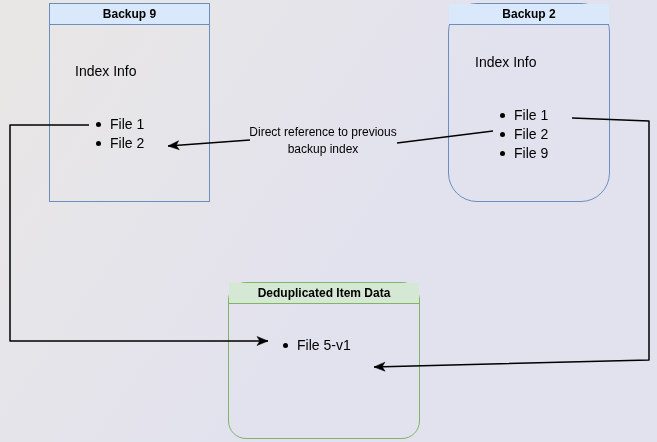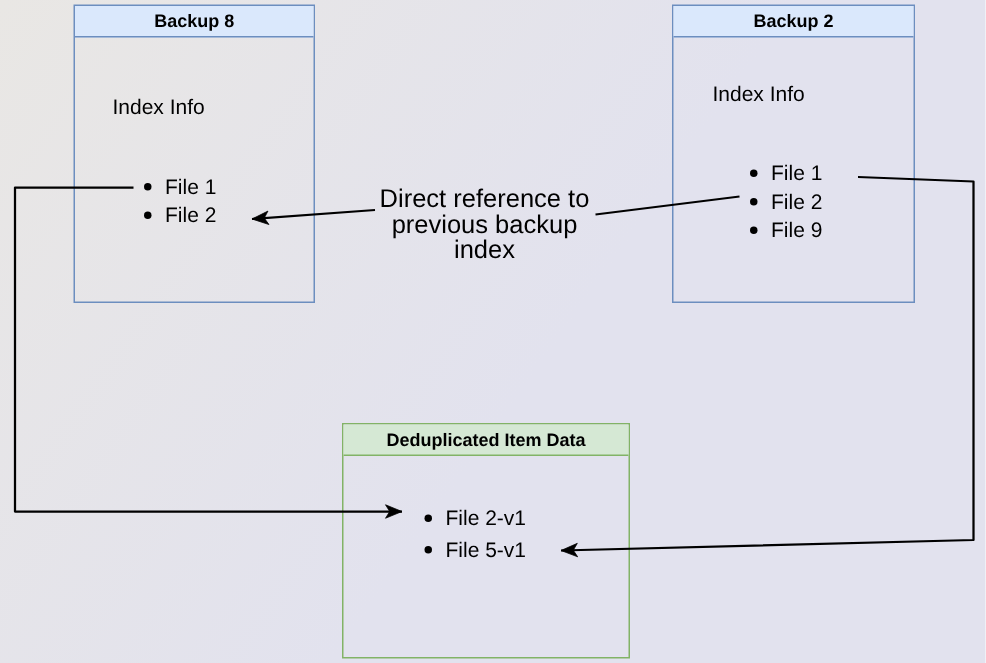--- a/index.html
+++ b/index.html
@@ -33,22 +33,22 @@
     height:20px;line-height:20px;
     font-size:12px;font-weight:bold;
     text-align:center;
     border-bottom:1px solid;
   }
   .box.blue{border-color:var(--backup-border);}
   .box.blue .hdr{background:var(--backup-header-fill);border-color:var(--backup-border);}
   .box.green{border-color:var(--dedup-border);}
   .box.green .hdr{background:var(--dedup-header-fill);border-color:var(--dedup-border);}
   #backup1{left:49px;top:3px;width:161px;height:199px;}
-  #backup2{left:448px;top:3px;width:162px;height:199px;}
-  #dedup{left:228px;top:282px;width:192px;height:157px;}
+  #backup2{left:448px;top:3px;width:162px;height:199px;border-radius:29px;}
+  #dedup{left:228px;top:282px;width:192px;height:157px;border-radius:18px;}
 
   .subtitle{position:absolute;font-size:14px;}
   #backup1 .subtitle{left:25px;top:59px;}
   #backup2 .subtitle{left:26px;top:50px;}
 
   ul.items{
     position:absolute;
     list-style:none;margin:0;padding:0;
     font-size:14px;
   }
@@ -56,63 +56,62 @@
   #backup2 ul.items{left:51px;top:102px;line-height:19px;}
   #dedup   ul.items{left:54px;top:52px;line-height:21px;}
   ul.items .dot{
     display:inline-block;width:5px;height:5px;border-radius:50%;
     background:var(--text);margin-right:9px;vertical-align:middle;
     position:relative;top:-1px;
   }
 
   .annotation{
     position:absolute;left:245px;top:124px;width:156px;
-    font-size:17px;line-height:17px;text-align:center;
+    font-size:12px;line-height:17px;text-align:center;
   }
 
   svg.connectors{
     position:absolute;left:0;top:0;
     pointer-events:none;
   }
   svg.connectors path.conn{
     fill:none;
     stroke:var(--connector);
     stroke-width:1.5;
     stroke-linejoin:round;
   }
   #ah path{fill:var(--connector);stroke:var(--connector);stroke-width:0.5;}
 </style>
 </head>
 <body>
 
 <div class="canvas">
 
   <div class="box blue" id="backup1">
-    <div class="hdr">Backup 8</div>
+    <div class="hdr">Backup 9</div>
     <div class="subtitle">Index Info</div>
     <ul class="items">
       <li><span class="dot"></span><span>File 1</span></li>
       <li><span class="dot"></span><span>File 2</span></li>
     </ul>
   </div>
 
   <div class="box blue" id="backup2">
     <div class="hdr">Backup 2</div>
     <div class="subtitle">Index Info</div>
     <ul class="items">
       <li><span class="dot"></span><span>File 1</span></li>
       <li><span class="dot"></span><span>File 2</span></li>
       <li><span class="dot"></span><span>File 9</span></li>
     </ul>
   </div>
 
   <div class="box green" id="dedup">
     <div class="hdr">Deduplicated Item Data</div>
     <ul class="items">
-      <li><span class="dot"></span><span>File 2-v1</span></li>
       <li><span class="dot"></span><span>File 5-v1</span></li>
     </ul>
   </div>
 
   <div class="annotation">Direct reference to previous backup index</div>
 
   <svg class="connectors" width="657" height="442" viewBox="0 0 657 442" xmlns="http://www.w3.org/2000/svg">
     <defs>
       <marker id="ah" markerUnits="userSpaceOnUse" markerWidth="13" markerHeight="11" viewBox="0 0 13 11" refX="12" refY="5.5" orient="auto">
         <path d="M1 1 L12 5.5 L1 10 L3.8 5.5 Z"></path>

